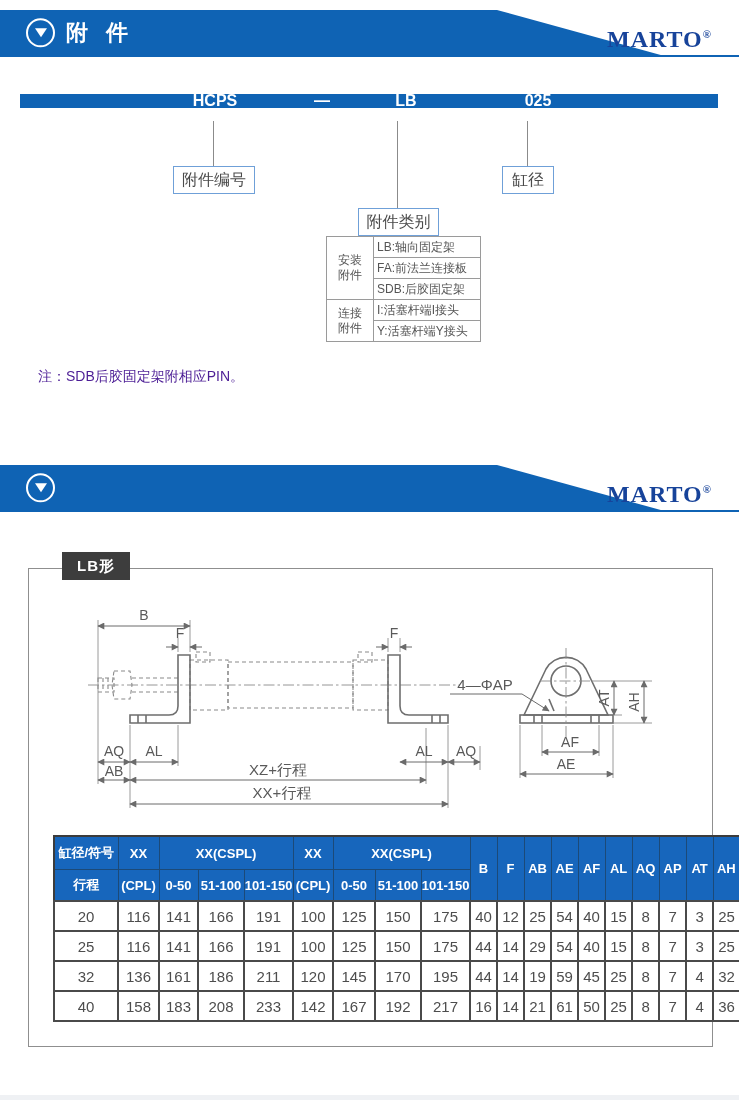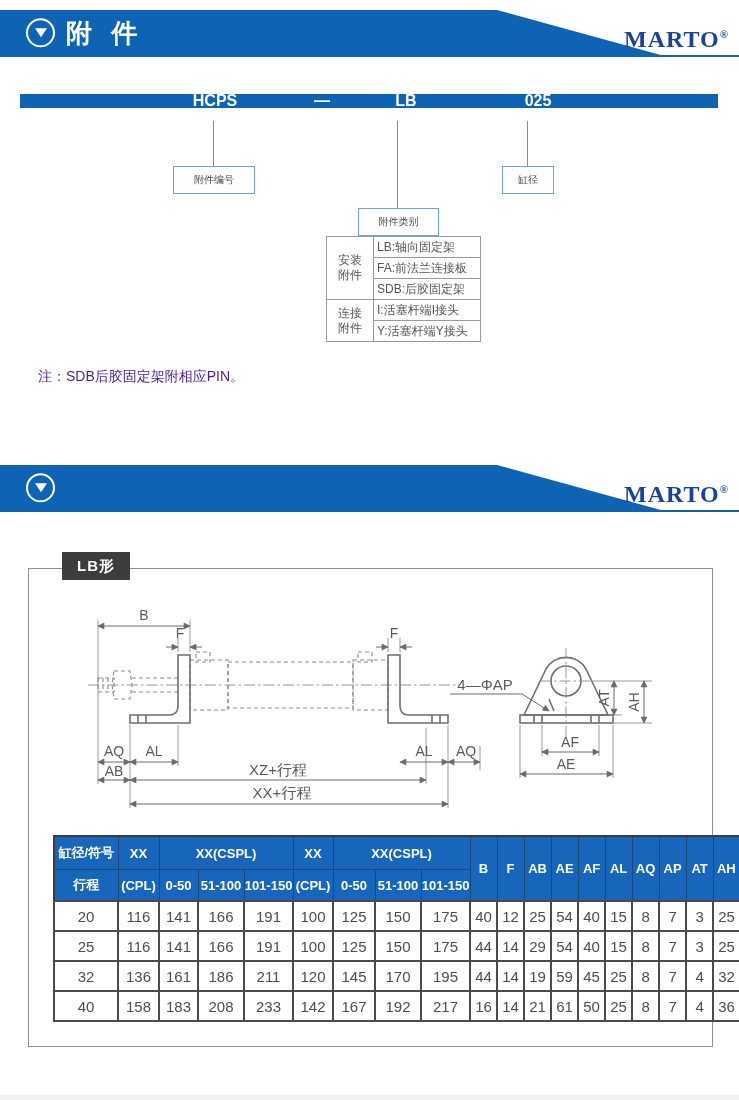--- a/index.html
+++ b/index.html
@@ -9,32 +9,32 @@
   .banner{position:absolute;left:0;width:739px;height:47px;}
   .banner .shape{position:absolute;inset:0;background:#0f63b4;
         clip-path:polygon(0 0,497px 0,668px 47px,0 47px);}
   .banner .rule{position:absolute;left:0;right:0;bottom:0;height:2px;background:#0f63b4;}
   .banner .circ{position:absolute;left:26px;top:50%;transform:translateY(-54%);
         width:25px;height:25px;border:2.5px solid #fff;border-radius:50%;
         display:flex;align-items:center;justify-content:center;}
   .banner .tri{width:0;height:0;border-left:6px solid transparent;
         border-right:6px solid transparent;border-top:9px solid #fff;margin-top:1px;}
   .banner .ttl{position:absolute;left:66px;top:50%;transform:translateY(-52%);
-        color:#fff;font-size:26px;font-weight:bold;letter-spacing:6px;white-space:nowrap;}
-  .brand{position:absolute;right:10px;bottom:4px;color:#17439a;
+        color:#fff;font-size:22px;font-weight:bold;letter-spacing:6px;white-space:nowrap;}
+  .brand{position:absolute;right:27px;bottom:4px;color:#17439a;
         font-family:"Liberation Serif","DejaVu Serif",serif;font-weight:bold;
         font-size:24px;letter-spacing:1px;}
   .brand sup{font-size:11px;vertical-align:super;}
   
   .codebar{position:absolute;left:20px;top:94px;width:698px;height:14px;background:#0f63b4;}
   .codebar span{position:absolute;top:50%;transform:translate(-50%,-50%);
         color:#fff;font-weight:bold;font-size:16px;white-space:nowrap;}
   .vline{position:absolute;width:0;border-left:1px solid #8b8b8b;}
   .callout{position:absolute;border:1px solid #6fa0d8;background:#fff;color:#4a4a4a;
-        font-size:10px;display:flex;align-items:center;justify-content:center;white-space:nowrap;}
+        font-size:16px;display:flex;align-items:center;justify-content:center;white-space:nowrap;}
   
   .cattab{position:absolute;left:326px;top:236px;border-collapse:collapse;table-layout:fixed;}
   .cattab td{border:1px solid #9a9a9a;color:#555;font-size:12px;height:20px;
         padding:0 3px;background:#fff;white-space:nowrap;}
   .cattab td.grp{width:34px;text-align:center;white-space:normal;word-break:break-all;
         line-height:1.25;padding:0 6px;}
   .cattab td.itm{width:100px;}
   .note{position:absolute;left:38px;top:368px;color:#4c1d95;font-size:14px;}
   
   .bigbox{position:absolute;left:28px;top:568px;width:683px;height:477px;

